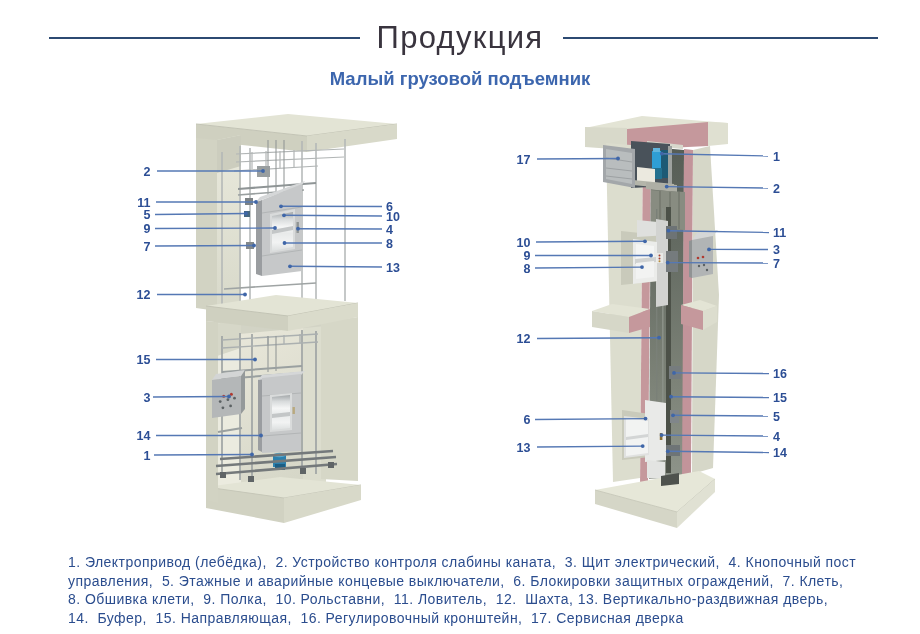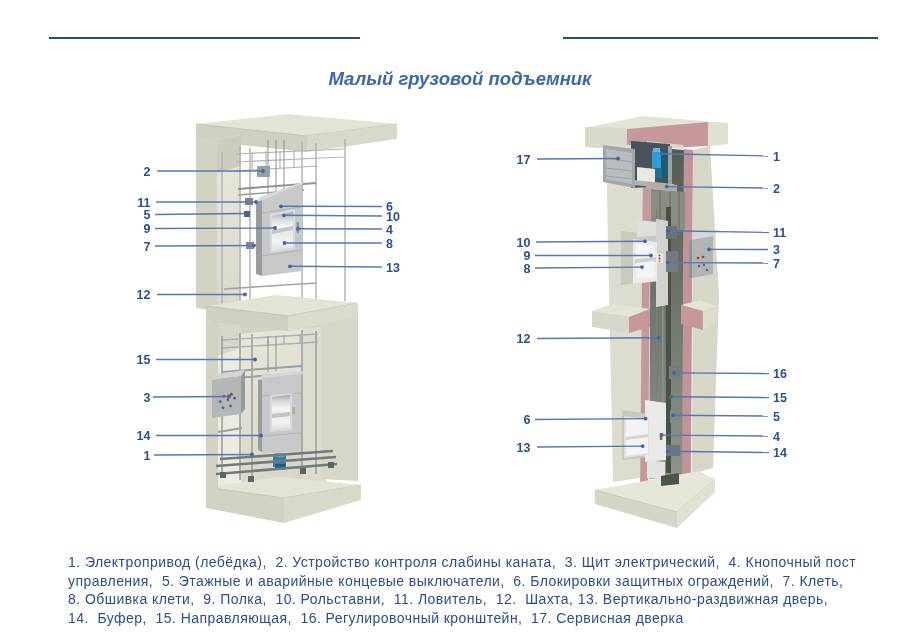--- a/index.html
+++ b/index.html
@@ -5,26 +5,27 @@
 html,body{margin:0;padding:0;background:#fff;}
 #page{position:relative;width:920px;height:634px;background:#fff;font-family:"Liberation Sans",sans-serif;overflow:hidden;}
 .abs{position:absolute;}
 .num{font-family:"Liberation Sans",sans-serif;font-weight:bold;font-size:12.5px;fill:#2c4e95;}
 .ld{stroke:#5578b4;stroke-width:1.4;fill:none;}
 </style>
 </head>
 <body>
 <div id="page">
 
+<div class="abs" style="left:0;top:20px;width:920px;text-align:center;font-size:31px;letter-spacing:1.3px;color:#39343e;">Продукция</div>
 
 <div class="abs" style="left:49px;top:37px;width:311px;height:1.5px;background:#2c4a72;"></div>
 
 <div class="abs" style="left:563px;top:37px;width:315px;height:1.5px;background:#2c4a72;"></div>
 
-<div class="abs" style="left:0;top:68px;width:920px;text-align:center;font-size:18.5px;font-weight:bold;color:#3c66ae;font-style:italic;">Малый грузовой подъемник</div>
+<div class="abs" style="left:0;top:68px;width:920px;text-align:center;font-size:18.5px;font-weight:bold;color:#3c66ae;">Малый грузовой подъемник</div>
 
 <svg class="abs" style="left:0;top:0;" width="920" height="634" viewBox="0 0 920 634">
 <defs>
 <linearGradient id="doorU" x1="0" y1="0" x2="0" y2="1">
 <stop offset="0" stop-color="#a4a8aa"></stop>
           <stop offset="0.18" stop-color="#d7dadb"></stop>
           <stop offset="0.38" stop-color="#f5f6f6"></stop>
           <stop offset="0.55" stop-color="#e8eaea"></stop>
           <stop offset="0.78" stop-color="#f2f3f3"></stop>
           <stop offset="1" stop-color="#dcdfdf"></stop>

